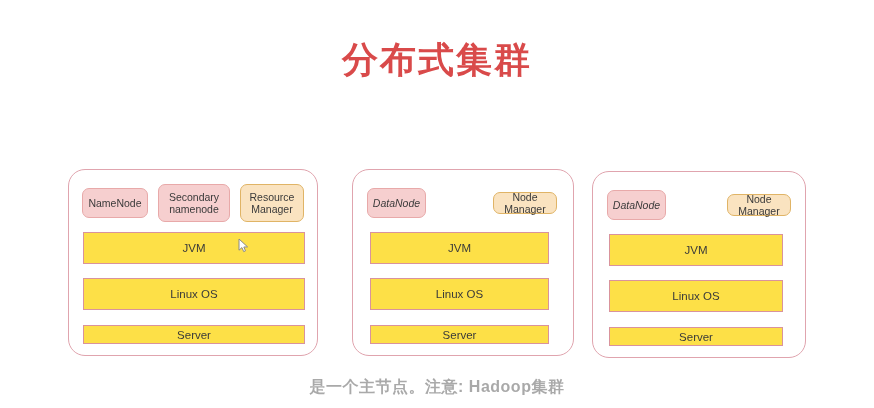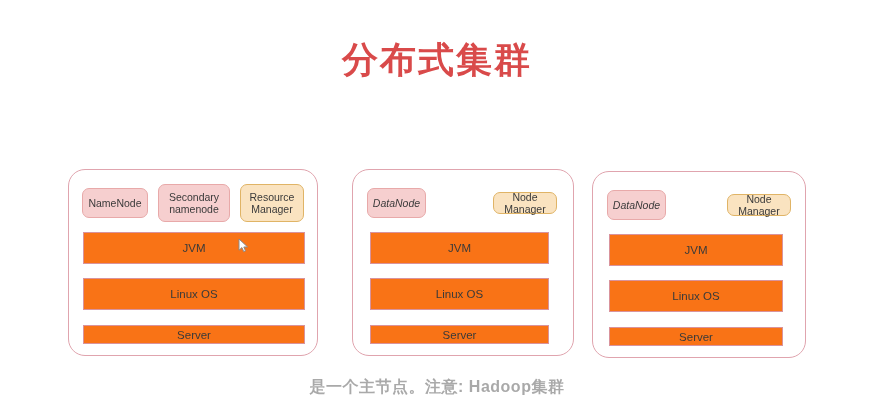--- a/index.html
+++ b/index.html
@@ -82,21 +82,21 @@
   .sv-namenode   { width: 66px; height: 30px; }
   .sv-secondary  { width: 72px; height: 38px; }
   .sv-resource   { width: 64px; height: 38px; }
   .sv-datanode   { width: 59px; height: 30px; font-style: italic; }
   .sv-nodemgr    { width: 64px; height: 22px; }
 
   
   .layer {
     position: absolute;
     box-sizing: border-box;
-    background: #f97316;
+    background: #fde047;
     border: 1px solid #D9939C;
     display: flex;
     align-items: center;
     justify-content: center;
     font-size: 11.5px;
     color: #3a3a3a;
   }
   
   #cluster-0 .layer-jvm    { left: 14px; top: 62px;  width: 222px; height: 32px; }
   #cluster-0 .layer-linux  { left: 14px; top: 108px; width: 222px; height: 32px; }

